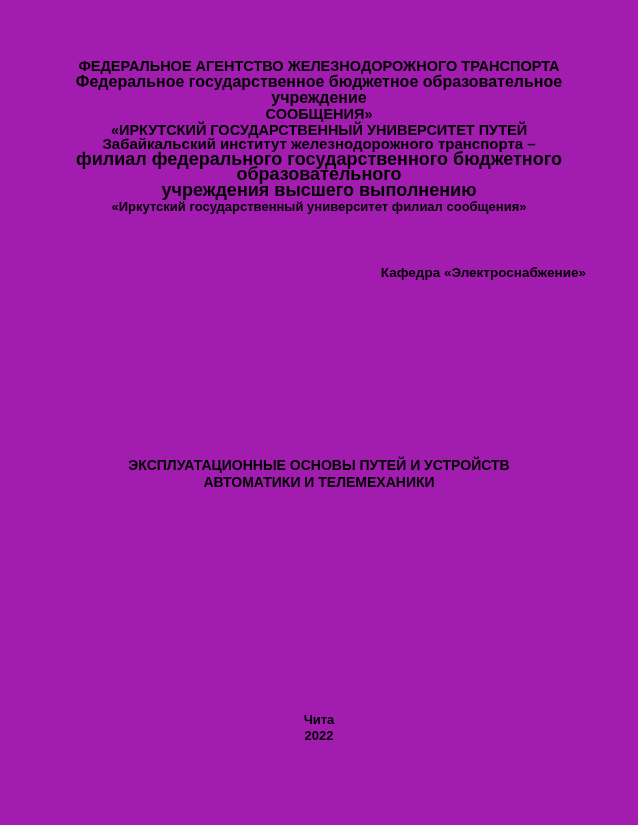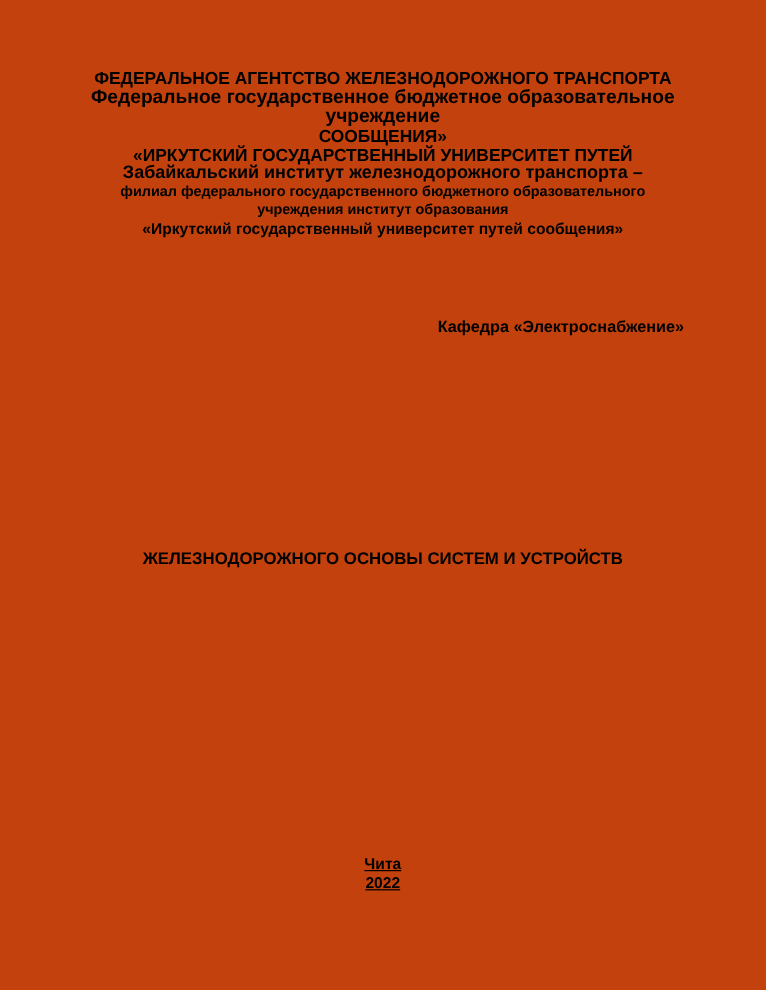--- a/index.html
+++ b/index.html
@@ -4,87 +4,88 @@
 <style>
   html, body {
     margin: 0;
     padding: 0;
     background: #ffffff;
   }
   .page {
     position: relative;
     width: 638px;
     height: 825px;
-    background: #c2410c;
+    background: #a21caf;
     color: #000000;
     font-family: "Liberation Sans", "DejaVu Sans", sans-serif;
     font-weight: bold;
     overflow: hidden;
   }
   .abs { position: absolute; }
   .centered-col {
     left: 40px;
     width: 558px;
     text-align: center;
   }
   .right-col {
-    left: 0px;
+    left: 16px;
     width: 570px;
     text-align: right;
   }
   .line { display: block; }
 
   
   #header-block { top: 58px; line-height: 16px; }
   #header-block .big   { font-size: 14.5px; }
   #header-block .small { font-size: 16px; }
 
   
   #branch-block { top: 136px; line-height: 15.7px; text-align: center; }
   #branch-block .lead  { font-size: 15px; }
-  #branch-block .small { font-size: 12px; }
+  #branch-block .small { font-size: 18px; }
   #branch-block .quote { font-size: 13px; }
 
   
   #department-line { top: 265px; font-size: 13.5px; }
   #author-line     { top: 312px; font-size: 13.5px; }
 
   
   #title-block { top: 457px; line-height: 16.7px; font-size: 14px; }
 
   
   #subtitle-block { top: 511px; line-height: 16.5px; font-size: 13.5px; }
 
   
-  #imprint-block { top: 712px; line-height: 16.3px; font-size: 13px; text-decoration: underline; }
+  #imprint-block { top: 712px; line-height: 16.3px; font-size: 13px; }
 </style>
 </head>
 <body>
 
 <div class="page">
 
   <div id="header-block" class="abs centered-col">
     <span class="line big">ФЕДЕРАЛЬНОЕ АГЕНТСТВО ЖЕЛЕЗНОДОРОЖНОГО ТРАНСПОРТА</span>
     <span class="line small">Федеральное государственное бюджетное образовательное учреждение</span>
     <span class="line big">СООБЩЕНИЯ»</span>
     <span class="line big">«ИРКУТСКИЙ ГОСУДАРСТВЕННЫЙ УНИВЕРСИТЕТ ПУТЕЙ</span>
   </div>
 
   <div id="branch-block" class="abs centered-col">
     <span class="line lead">Забайкальский институт железнодорожного транспорта –</span>
     <span class="line small">филиал федерального государственного бюджетного образовательного</span>
-    <span class="line small">учреждения институт образования</span>
-    <span class="line quote">«Иркутский государственный университет путей сообщения»</span>
+    <span class="line small">учреждения высшего выполнению</span>
+    <span class="line quote">«Иркутский государственный университет филиал сообщения»</span>
   </div>
 
   <div id="department-line" class="abs right-col">Кафедра «Электроснабжение»</div>
 
 
   <div id="title-block" class="abs centered-col">
-    <span class="line">ЖЕЛЕЗНОДОРОЖНОГО ОСНОВЫ СИСТЕМ И УСТРОЙСТВ</span>
+    <span class="line">ЭКСПЛУАТАЦИОННЫЕ ОСНОВЫ ПУТЕЙ И УСТРОЙСТВ</span>
+    <span class="line">АВТОМАТИКИ И ТЕЛЕМЕХАНИКИ</span>
   </div>
 
 
   <div id="imprint-block" class="abs centered-col">
     <span class="line">Чита</span>
     <span class="line">2022</span>
   </div>
 
 </div>
 

